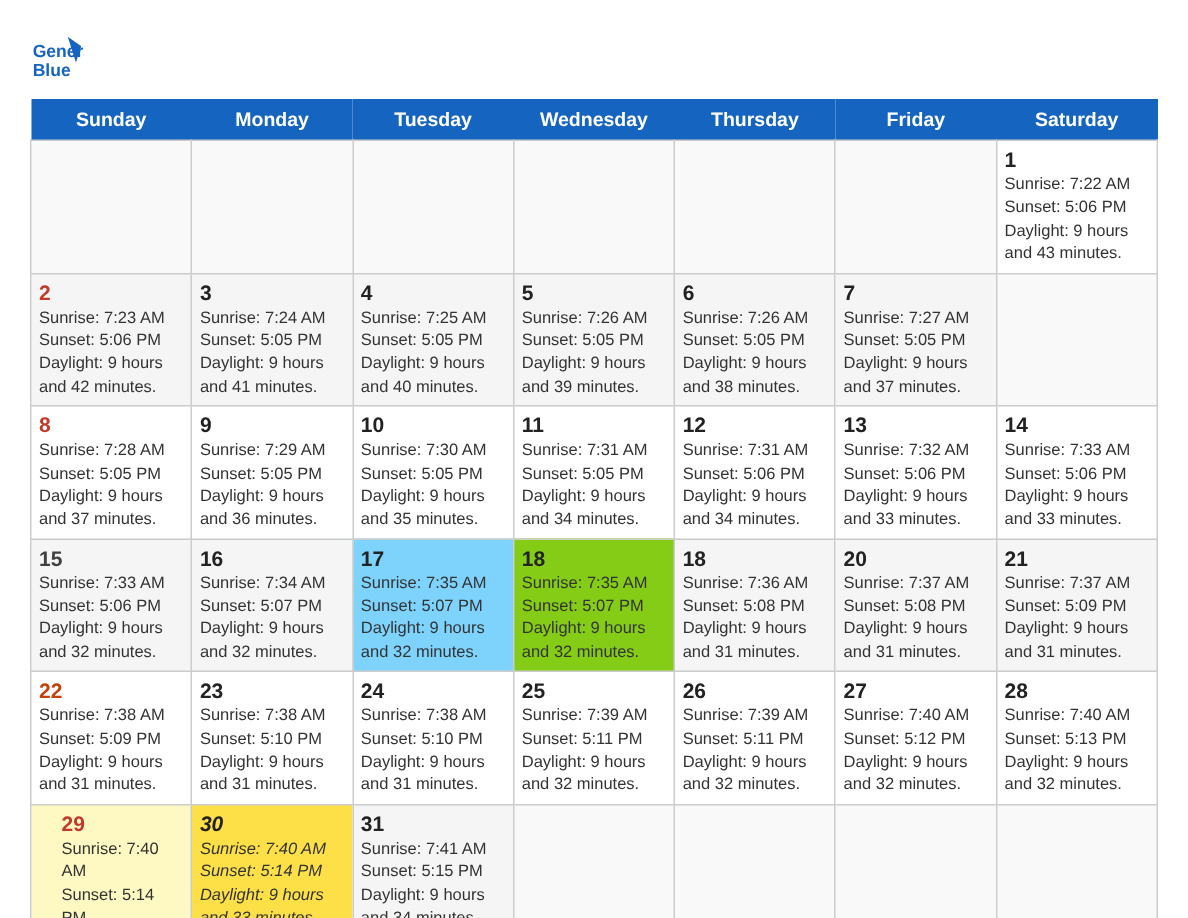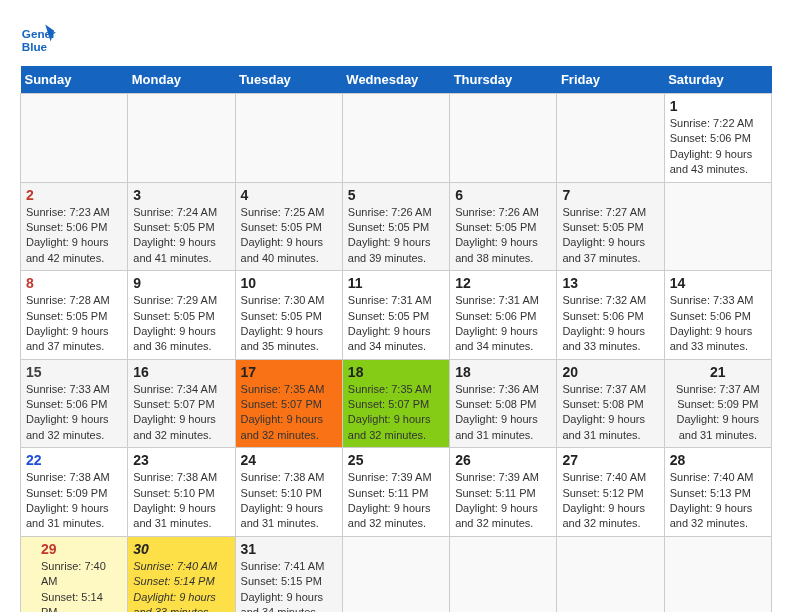--- a/index.html
+++ b/index.html
@@ -39,21 +39,21 @@
     }
     table {
       width: 100%;
       border-collapse: collapse;
       font-size: 11px;
     }
     th {
       background-color: #1565c0;
       color: #fff;
       padding: 6px 4px;
-      text-align: left;
+      text-align: center;
       font-size: 13px;
       font-weight: bold;
     }
     td {
       border: 1px solid #ccc;
       vertical-align: top;
       padding: 4px 5px;
       height: 80px;
       width: calc(100% / 7);
       background: #fff;
@@ -184,44 +184,44 @@
       </tr>
       <tr>
         <td style="color: rgb(192, 57, 43); background-color: rgb(245, 245, 245);">
           <span class="day-num" style="color: #404040;">15</span>
           <div class="cell-content">Sunrise: 7:33 AM<br>Sunset: 5:06 PM<br>Daylight: 9 hours and 32 minutes.</div>
         </td>
         <td style="background-color: rgb(245, 245, 245);">
           <span class="day-num">16</span>
           <div class="cell-content">Sunrise: 7:34 AM<br>Sunset: 5:07 PM<br>Daylight: 9 hours and 32 minutes.</div>
         </td>
-        <td style="background-color: #f97316;">
+        <td style="background-color: #7dd3fc;">
           <span class="day-num">17</span>
           <div class="cell-content">Sunrise: 7:35 AM<br>Sunset: 5:07 PM<br>Daylight: 9 hours and 32 minutes.</div>
         </td>
         <td style="background-color: #84cc16;">
           <span class="day-num">18</span>
           <div class="cell-content">Sunrise: 7:35 AM<br>Sunset: 5:07 PM<br>Daylight: 9 hours and 32 minutes.</div>
         </td>
         <td style="background-color: rgb(245, 245, 245);">
           <span class="day-num">18</span>
           <div class="cell-content">Sunrise: 7:36 AM<br>Sunset: 5:08 PM<br>Daylight: 9 hours and 31 minutes.</div>
         </td>
         <td style="background-color: rgb(245, 245, 245);">
           <span class="day-num">20</span>
           <div class="cell-content">Sunrise: 7:37 AM<br>Sunset: 5:08 PM<br>Daylight: 9 hours and 31 minutes.</div>
         </td>
-        <td style="background-color: rgb(245, 245, 245); text-align: center;">
+        <td style="background-color: rgb(245, 245, 245);">
           <span class="day-num">21</span>
           <div class="cell-content">Sunrise: 7:37 AM<br>Sunset: 5:09 PM<br>Daylight: 9 hours and 31 minutes.</div>
         </td>
       </tr>
       <tr>
         <td style="color: rgb(192, 57, 43);">
-          <span class="day-num" style="color: #1d4ed8;">22</span>
+          <span class="day-num" style="color: #c2410c;">22</span>
           <div class="cell-content">Sunrise: 7:38 AM<br>Sunset: 5:09 PM<br>Daylight: 9 hours and 31 minutes.</div>
         </td>
         <td>
           <span class="day-num">23</span>
           <div class="cell-content">Sunrise: 7:38 AM<br>Sunset: 5:10 PM<br>Daylight: 9 hours and 31 minutes.</div>
         </td>
         <td>
           <span class="day-num">24</span>
           <div class="cell-content">Sunrise: 7:38 AM<br>Sunset: 5:10 PM<br>Daylight: 9 hours and 31 minutes.</div>
         </td>

